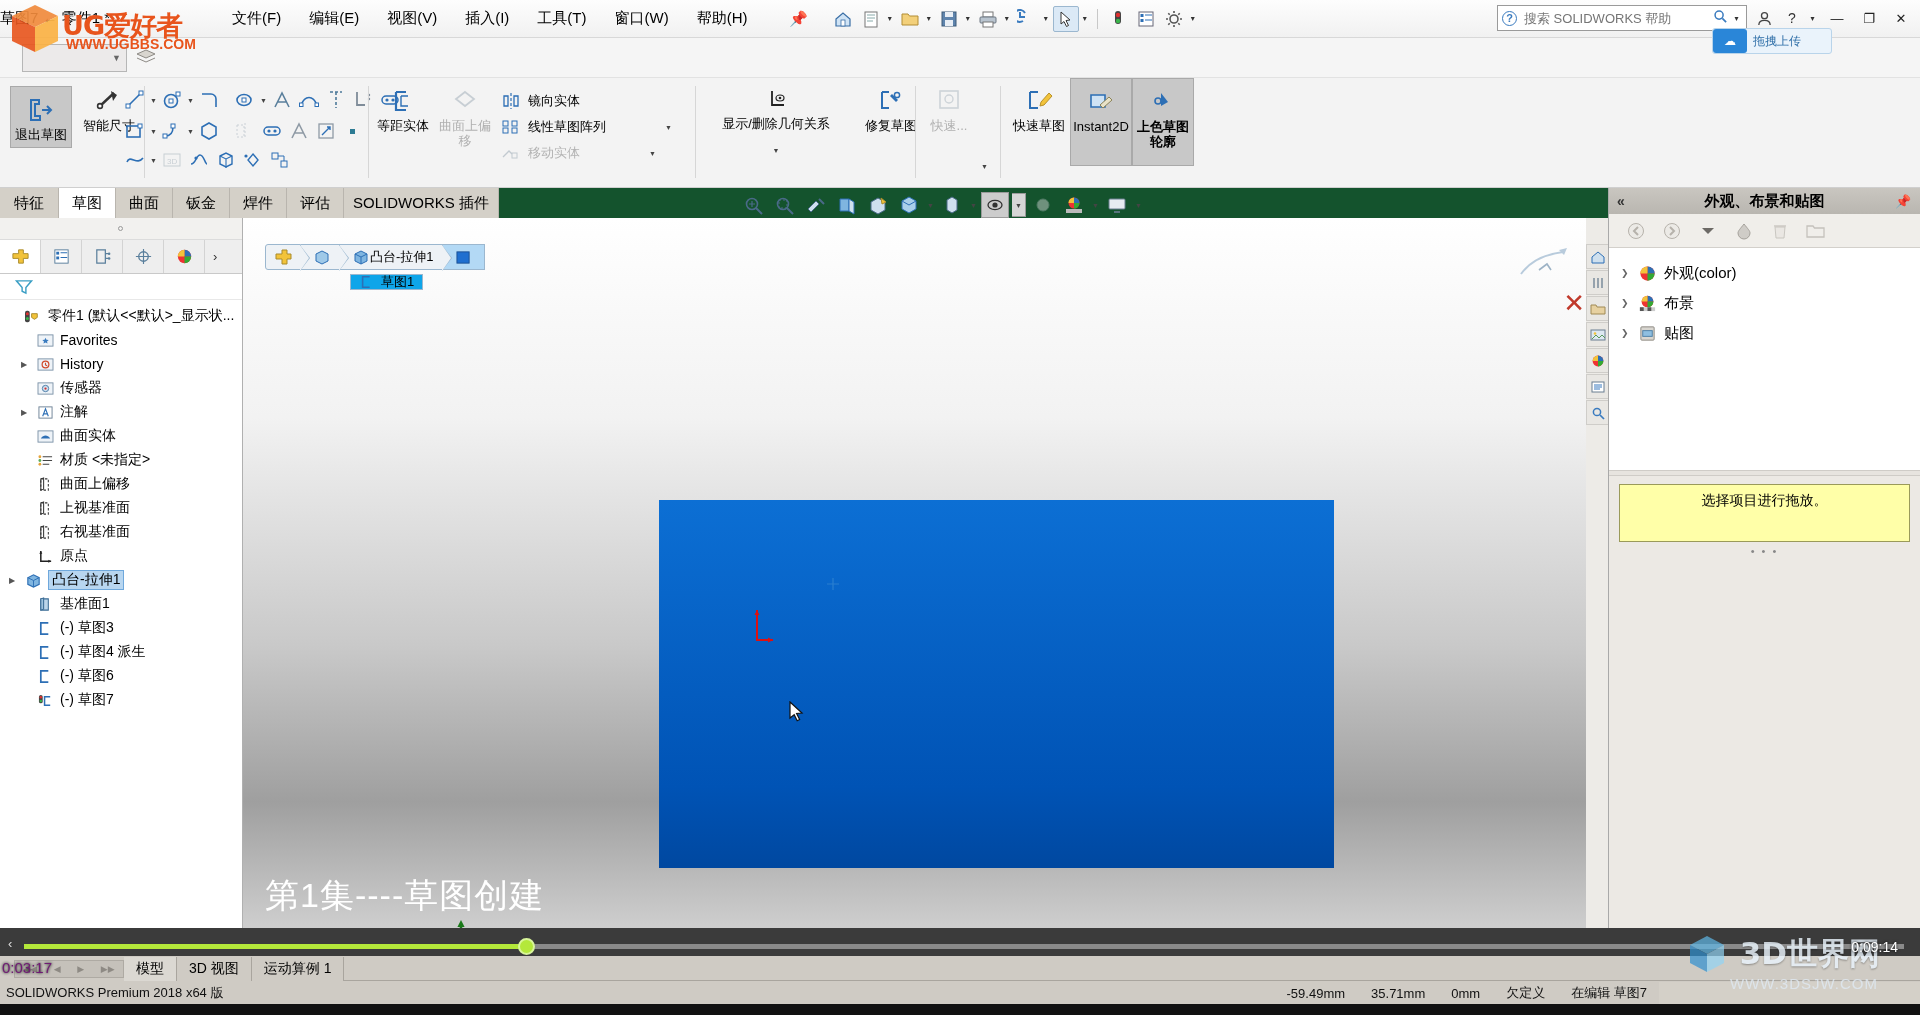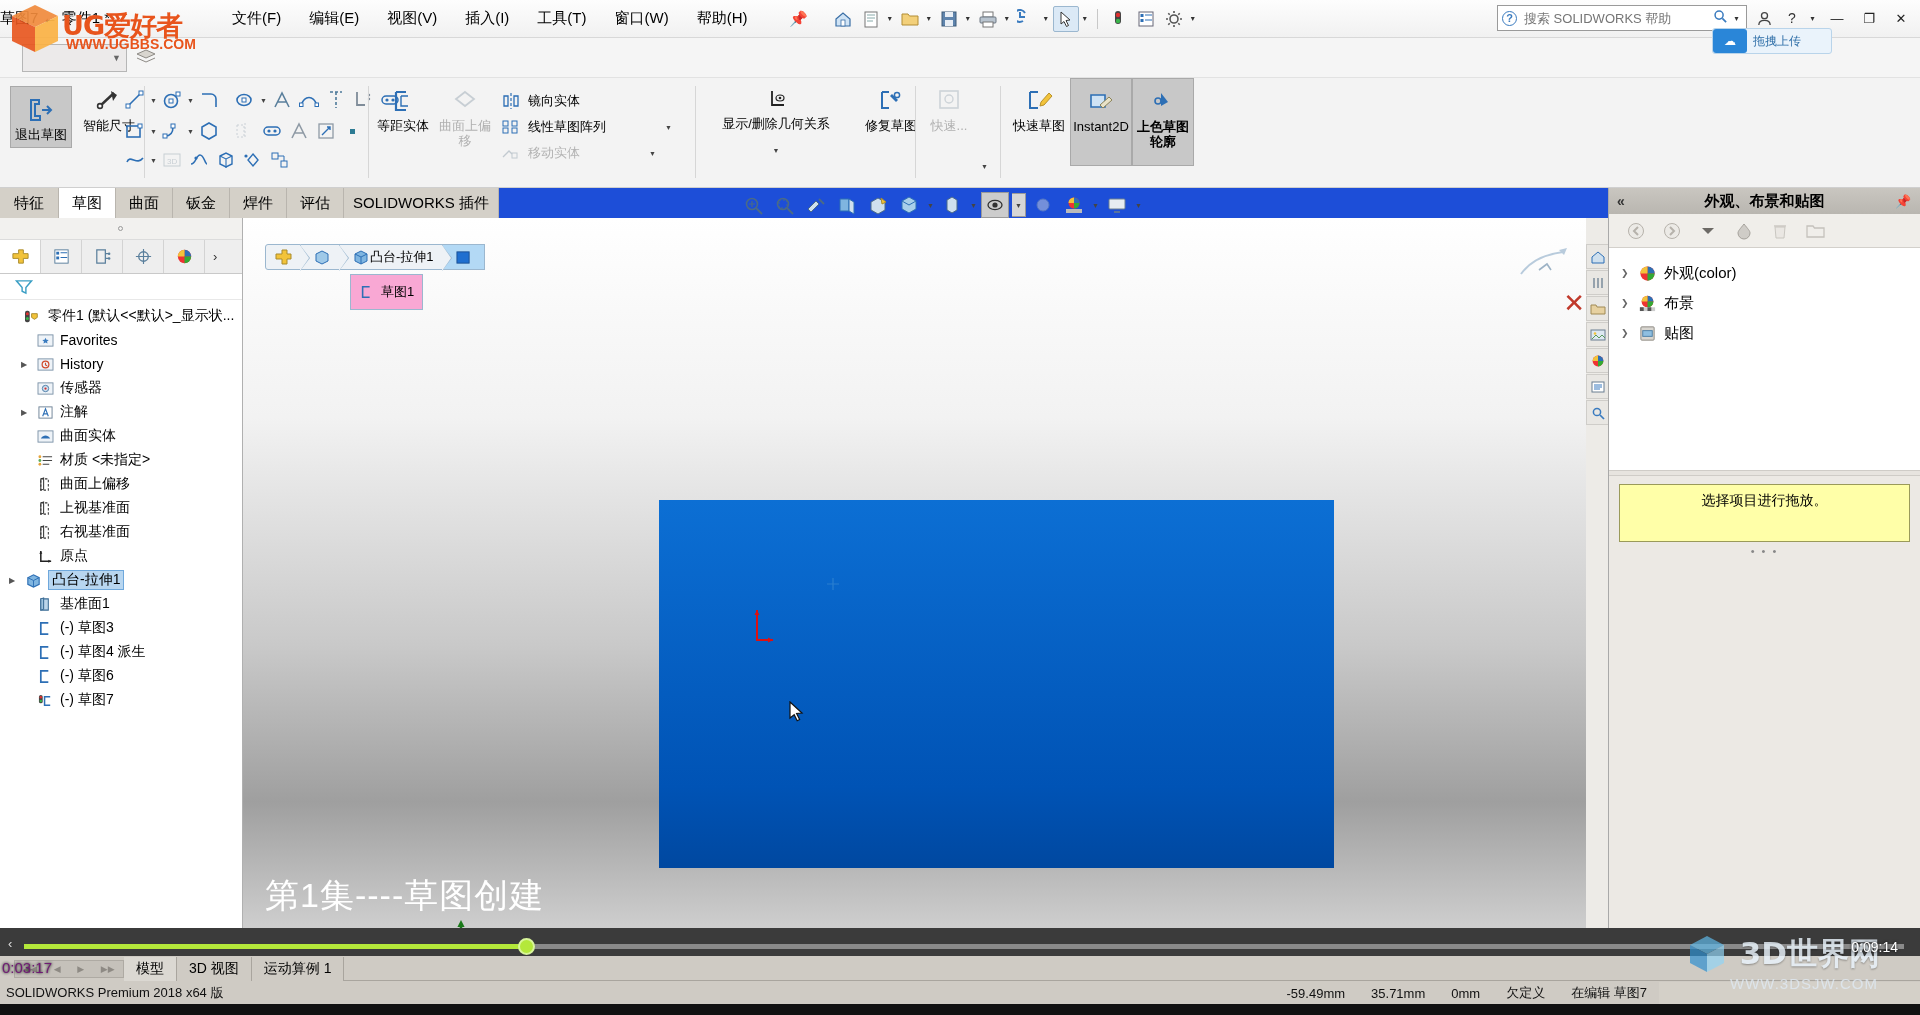--- a/index.html
+++ b/index.html
@@ -80,21 +80,21 @@
   .bigbtn.dim .lbl{ color:#b0b0b0; }
 
   .icgrid{ display:flex; flex-direction:column; gap:3px; padding-top:8px;}
   .icrow{ display:flex; align-items:center; gap:1px; height:28px;}
   .ic{ width:26px; height:26px; display:flex; align-items:center; justify-content:center; }
   .dd{ font-size:7px; color:#444; width:9px; text-align:center;}
 
   .textrow{ display:flex; align-items:center; gap:6px; height:26px; font-size:13px;}
   .textrow.dim{ color:#b3b3b3; }
 
-  .tabs{ position:absolute; left:0; top:188px; width:1920px; height:46px; background:#1d4ed8; }
+  .tabs{ position:absolute; left:0; top:188px; width:1920px; height:46px; background:#14532d; }
   .tab{ position:absolute; top:0; height:30px; display:flex; align-items:center; justify-content:center;
         font-size:15px; background:#d4d0c8; border-right:1px solid #b9b5ae; }
   .tab.active{ background:#ffffff; }
 
   
   .leftpanel{ position:absolute; left:0; top:218px; width:243px; height:712px; background:#fff;
     border-right:1px solid #b0b0b0; }
   .lp-head{ height:22px; background:#f2f1ef; border-bottom:1px solid #dcdcdc; position:relative;}
   .lp-dot{ position:absolute; left:118px; top:8px; width:5px;height:5px;border:1px solid #999;border-radius:50%;}
   .lp-tabs{ height:34px; background:#eeeeee; display:flex; align-items:center; border-bottom:1px solid #c9c9c9;}
@@ -121,21 +121,21 @@
   .breadcrumb{ position:absolute; left:265px; top:244px; display:flex; align-items:center; height:26px; }
   .bc-seg{ height:26px; background:#eef2f6; border:1px solid #9bb7cf; border-left:0;
     display:flex; align-items:center; padding:0 8px 0 12px; font-size:13px; position:relative;}
   .bc-first{ border-left:1px solid #9bb7cf; border-radius:3px 0 0 3px; padding-left:8px;}
   .bc-arrow{ position:absolute; right:-9px; top:0; width:0;height:0;
     border-top:13px solid transparent; border-bottom:13px solid transparent; border-left:9px solid #eef2f6; z-index:3;}
   .bc-arrow-b{ position:absolute; right:-10px; top:0; width:0;height:0;
     border-top:13px solid transparent; border-bottom:13px solid transparent; border-left:10px solid #9bb7cf; z-index:2;}
   .bc-sel{ background:#b3d9f5; }
   .bc-child{ position:absolute; left:350px; top:274px; display:flex; align-items:center; gap:6px;
-    background:#f9a8d4; border:1px solid #9bb7cf; height:36px; padding:0 8px; font-size:13px;}
+    background:#0ea5e9; border:1px solid #9bb7cf; height:16px; padding:0 8px; font-size:13px;}
 
   .part{ position:absolute; left:416px; top:282px; width:675px; height:368px;
     background:linear-gradient(#0c6fd4, #0053b5 78%, #0048a0);}
   .cursor{ position:absolute; left:546px; top:483px; }
   .origin-red{ position:absolute; left:508px; top:390px; }
   .axis-tri{ position:absolute; left:196px; top:700px; }
 
   .ep-title{ position:absolute; left:22px; top:655px; font-size:34px; color:#fff; letter-spacing:1px;}
 
   

